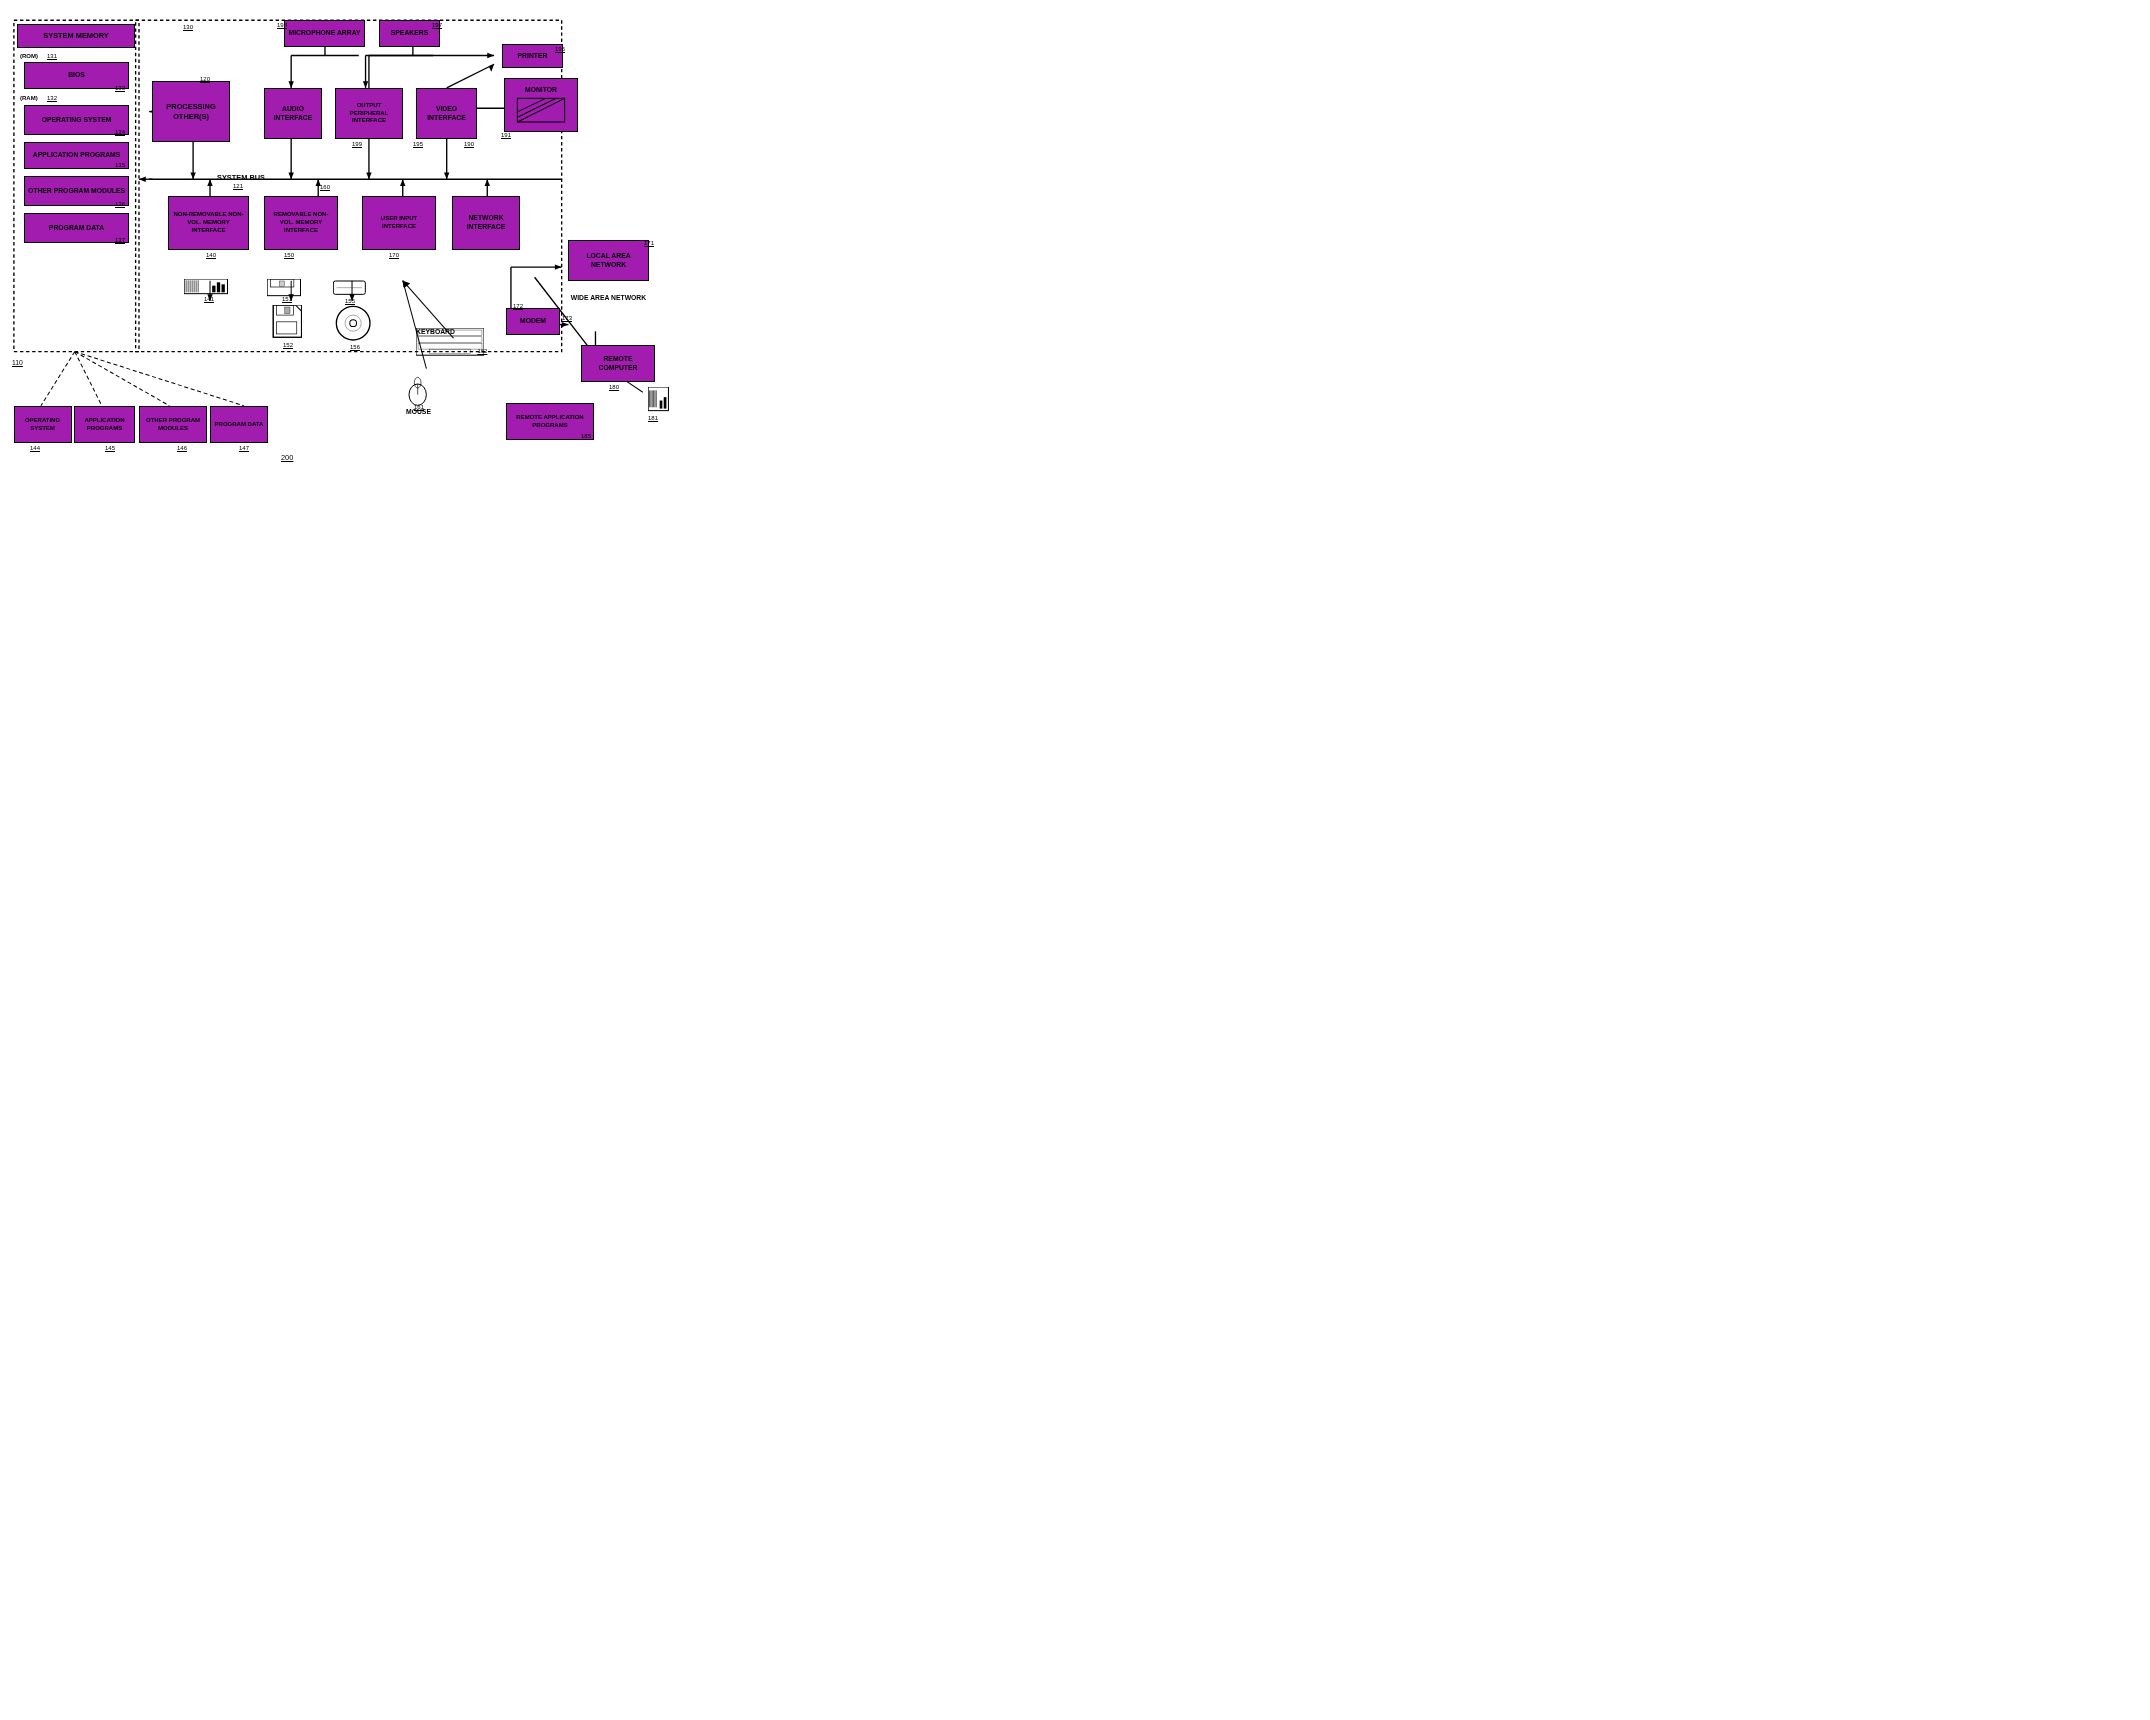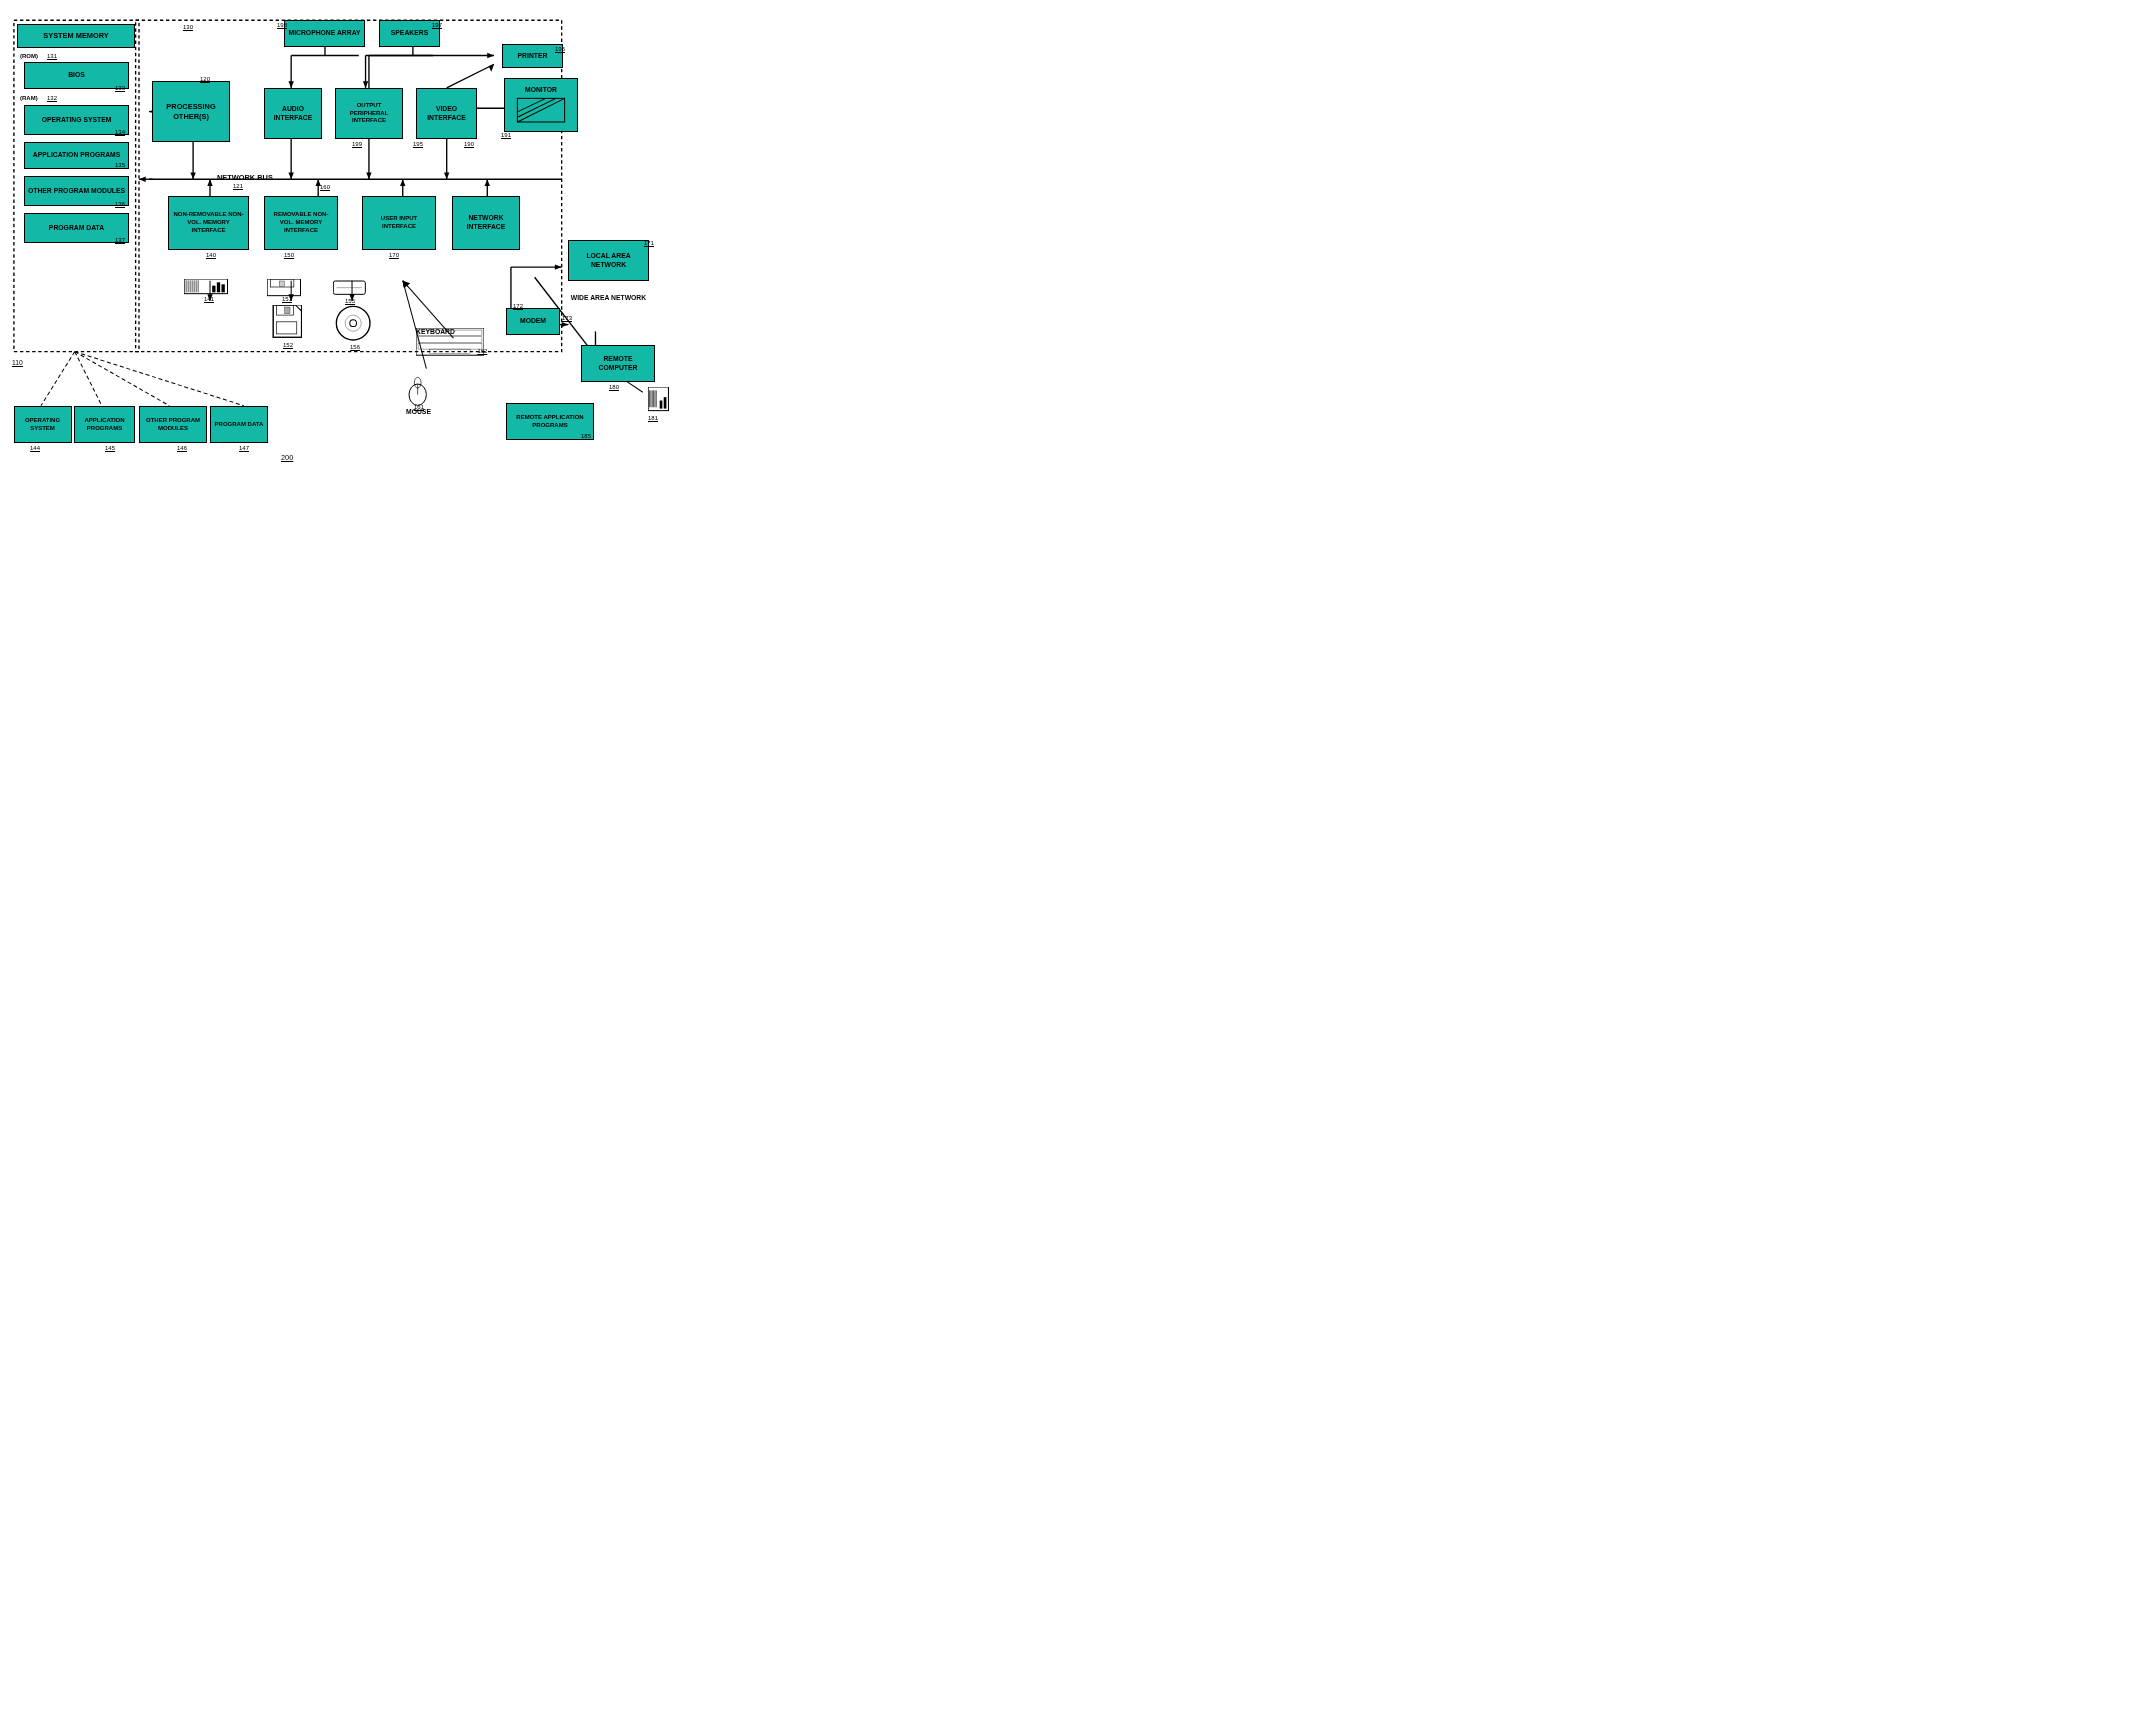--- a/index.html
+++ b/index.html
@@ -13,21 +13,21 @@
     }
     .diagram {
       position: relative;
       width: 677px;
       height: 541px;
       background: #fff;
     }
     .box {
       position: absolute;
       border: 1.4px solid #000;
-      background: #14b8a6;
+      background: #a21caf;
       display: flex;
       align-items: center;
       justify-content: center;
       text-align: center;
       font-size: 6.8px;
       font-weight: bold;
       line-height: 1.3;
       padding: 2.7px;
     }
     .label {
@@ -242,21 +242,21 @@
   </div>
 
   <div class="box" style="left:416px; top:88px; width:61px; height:51px; font-size:6.8px;">
     <span>VIDEO INTERFACE</span>
   </div>
   <div class="ref" style="left:464px; top:141px;">
     <span>190</span>
   </div>
 
   <div class="label" style="left:217px; top:173px; font-size:7.4px;">
-    <span>NETWORK BUS</span>
+    <span>SYSTEM BUS</span>
   </div>
   <div class="ref" style="left:233px; top:183px;">
     <span>121</span>
   </div>
 
   <div class="ref" style="left:320px; top:184px;">
     <span>160</span>
   </div>
 
   <div class="box" style="left:168px; top:196px; width:81px; height:54px; font-size:6px;">

